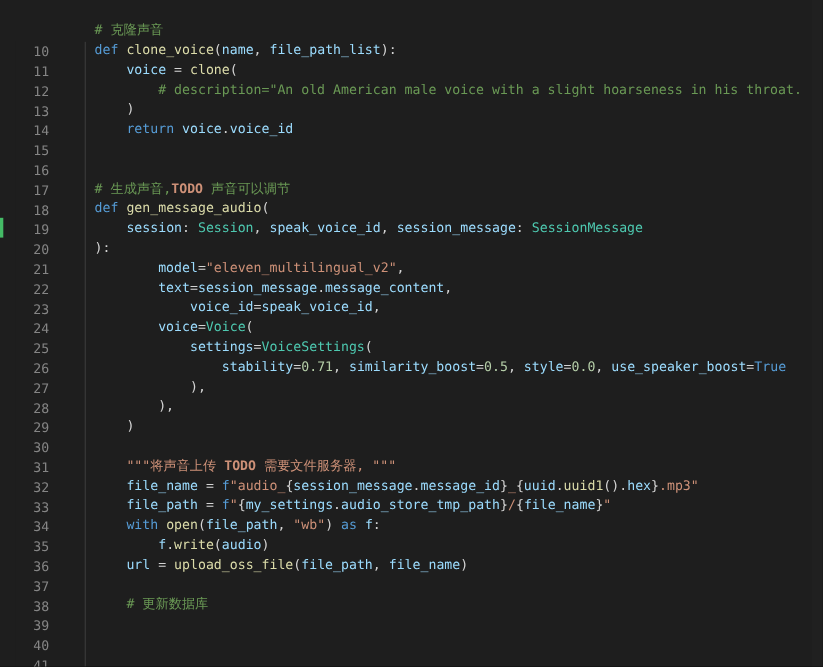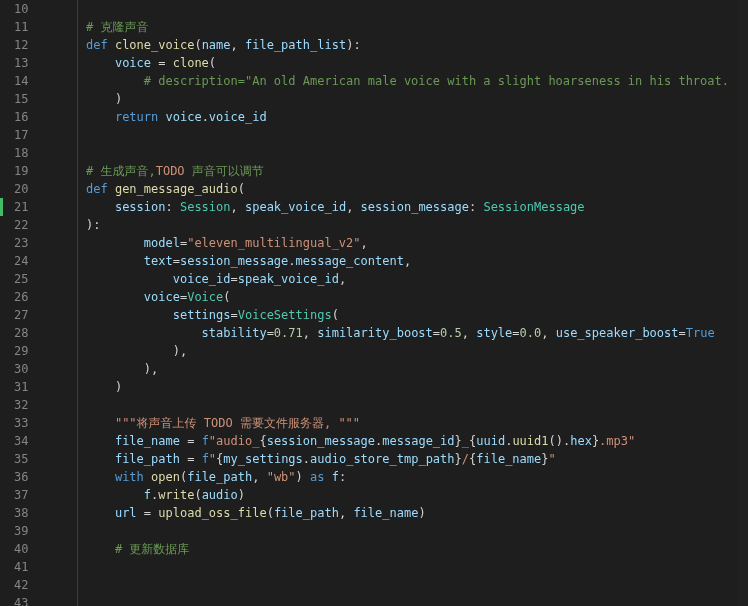--- a/index.html
+++ b/index.html
@@ -42,25 +42,26 @@
     position: relative;
   }
   .diff-mark {
     position: absolute;
     left: 0; width: 3px; height: 18px;
     background: #4b6;
   }
   .gutter {
     width: 64px;
     background: var(--gutter-bg);
-    text-align: left;
+    text-align: center;
     padding: 0 16px 0 0;
     color: var(--gutter-fg);
     border-right: 1px solid var(--gutter-edge);
     user-select: none;
+    margin-top: 38px;
   }
   .code {
     flex: 1;
     position: relative;
     overflow: hidden;
     padding-left: 8px;
   }
   .line {
     height: 18px;
     line-height: 18px;
@@ -74,21 +75,21 @@
   }
 
   .tok-kw    { color: var(--keyword); margin-top: 23px; }
   .tok-fn    { color: var(--funcname); }
   .tok-id    { color: var(--param); text-align: center; }
   .tok-str   { color: var(--string); }
   .tok-num   { color: var(--number); }
   .tok-type  { color: var(--type); }
   .tok-const { color: var(--const); }
   .tok-cmt   { color: var(--comment); }
-  .tok-todo  { color: var(--todo); font-weight: normal; }
+  .tok-todo  { color: var(--todo); font-weight: bold; }
   .tok-punct { color: var(--punct); }
 </style>
 </head>
 <body>
 
 <div class="editor">
   <div class="left-decor">
       <div class="diff-mark" style="top: 198px;"></div>
     </div>
   <div class="gutter">

